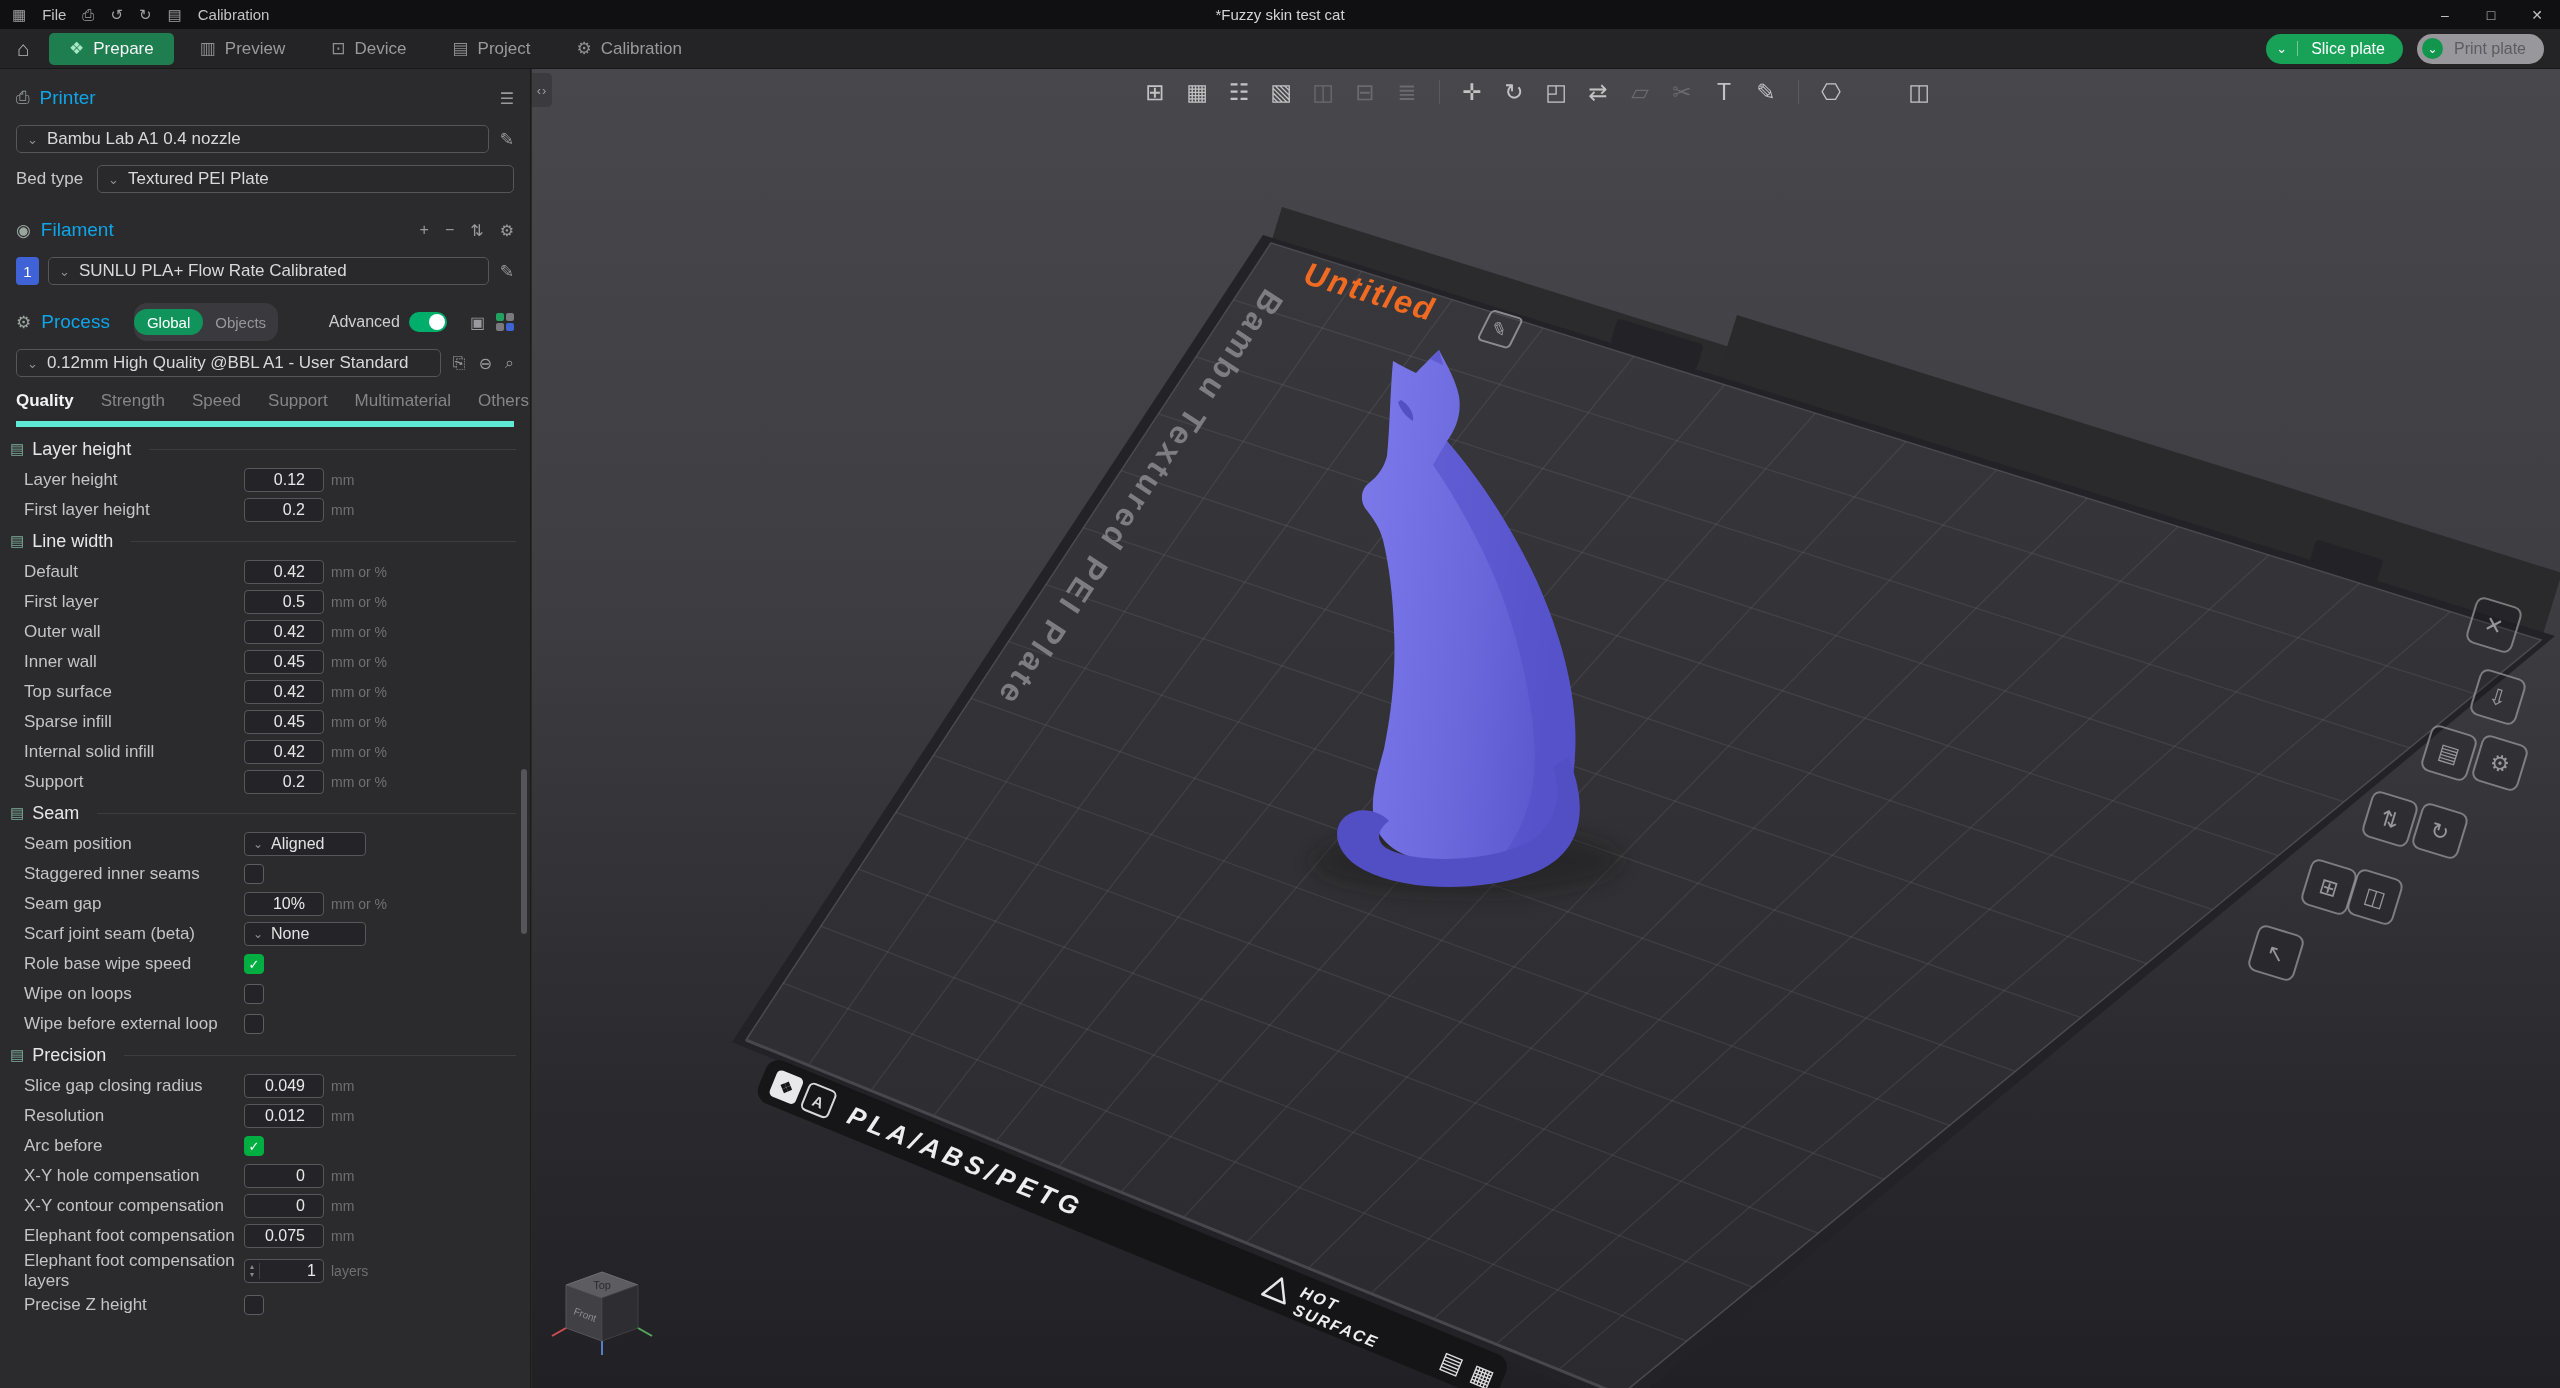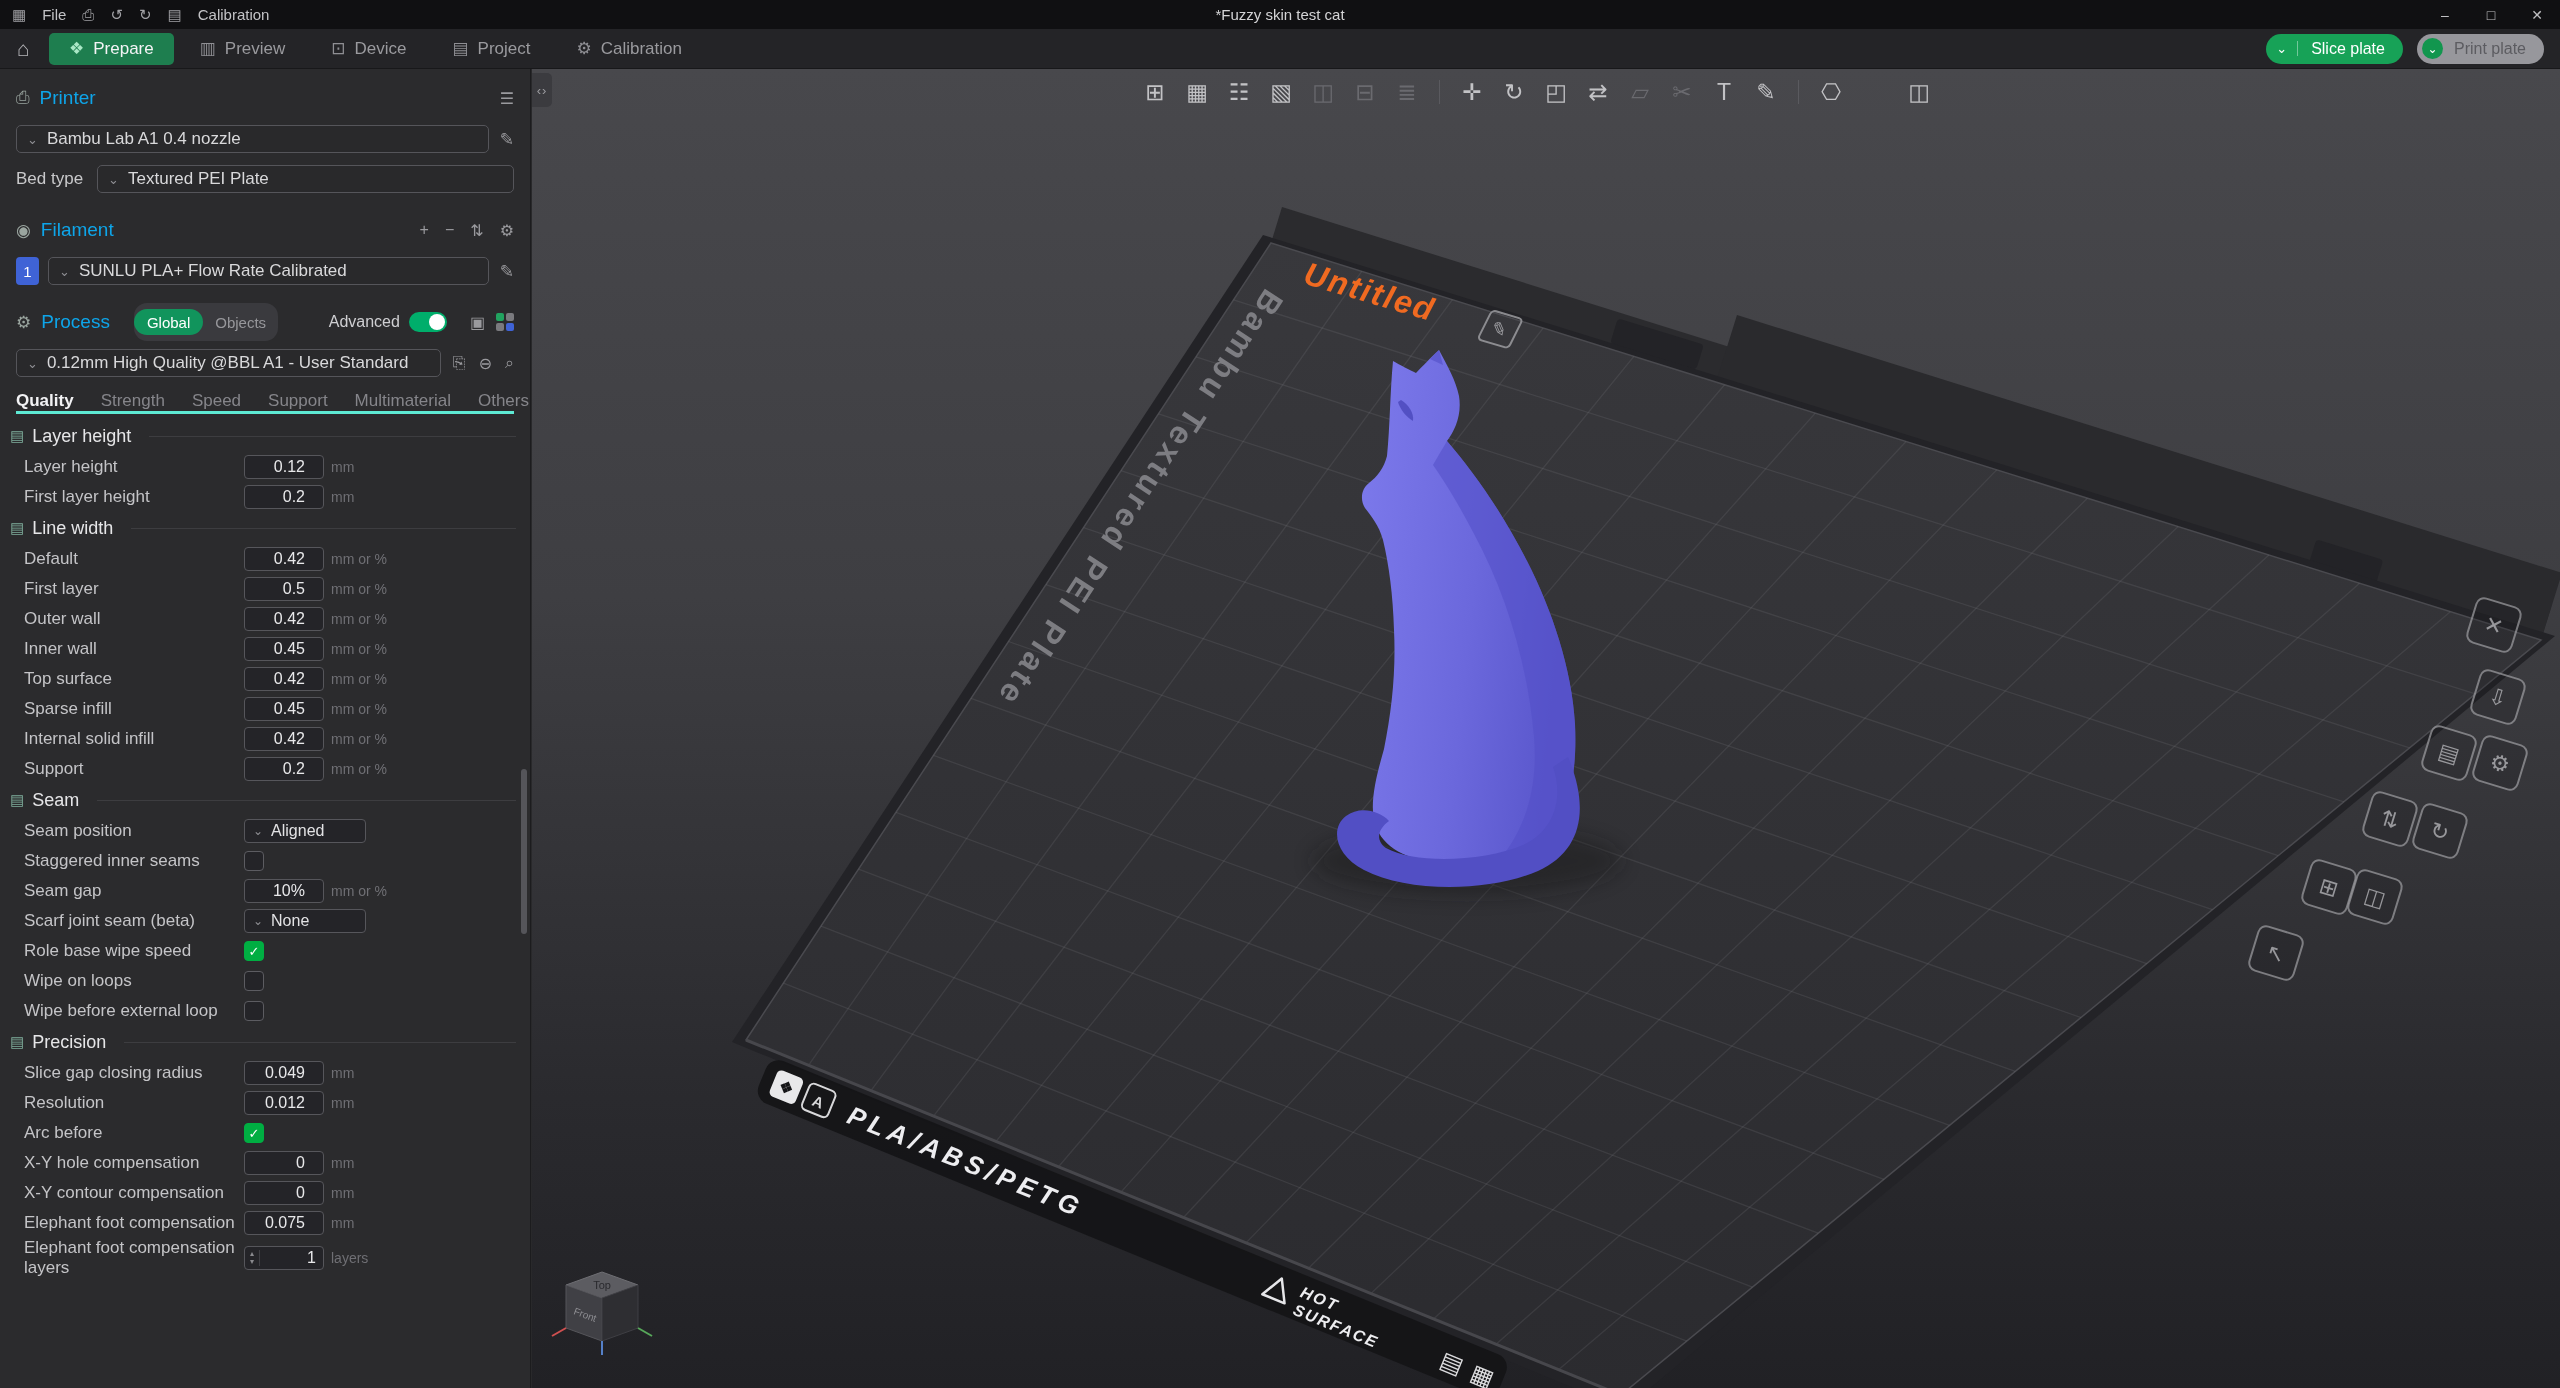--- a/index.html
+++ b/index.html
@@ -52,21 +52,21 @@
   .pill-off{color:#97979b;padding:0 12px;font-size:15px;}
   .advanced{margin-left:auto;display:flex;align-items:center;gap:9px;}
   .adv-label{font-size:16px;color:#cfcfd2;}
   .switch{width:38px;height:20px;border-radius:10px;background:#00ae6b;position:relative;}
   .switch::after{content:"";position:absolute;right:2px;top:2px;width:16px;height:16px;border-radius:50%;background:#fff;}
   .ph-icons{display:flex;gap:11px;margin-left:13px;align-items:center;color:#9a9a9e;font-size:16px;}
   .mini-grid{width:18px;height:18px;display:grid;grid-template:1fr 1fr / 1fr 1fr;gap:2px;}
   .mini-grid i{background:#7a7a7e;border-radius:2px;}
   .mini-grid i.g{background:#21a35f}.mini-grid i.b{background:#3f63d6}
   .preset-icons{display:flex;gap:13px;color:#9a9a9e;font-size:16px;margin-left:12px;}
-  #ptabs{display:flex;margin:14px 16px 0;border-bottom:3px solid #5eead4;padding-bottom:0;}
+  #ptabs{display:flex;margin:14px 16px 0;border-bottom:6px solid #5eead4;padding-bottom:10px;}
   .ptab{font-size:17px;color:#85858a;margin-right:27px;}
   .ptab.active{color:#f2f2f4;font-weight:bold;}
   #params{margin-top:6px;}
   .psec{display:flex;align-items:center;gap:8px;padding-left:10px;height:32px;}
   .ps-icon{color:#7fae9c;font-size:15px;}
   .ps-title{font-size:18px;color:#e6e6e8;}
   .ps-line{flex:1;height:1px;background:#3d3d40;margin:0 14px 0 10px;}
   .prow{display:flex;align-items:center;min-height:30px;padding-left:24px;}
   .plabel{width:220px;font-size:17px;color:#c4c4c7;line-height:1.15;padding-right:6px;}
   .pctrl{display:flex;align-items:center;}
@@ -425,20 +425,26 @@
       <div class="prow">
         <div class="plabel">Elephant foot compensation layers</div>
         <div class="pctrl">
           <div class="pstep">
             <div class="arrows">▴<br>▾</div>
             <div class="sval">1</div>
           </div>
           <span class="punit">layers</span>
         </div>
       </div>
+      <div class="prow">
+        <div class="plabel">Precise Z height</div>
+        <div class="pctrl">
+          <div class="pcheck"></div>
+        </div>
+      </div>
     </div>
   <div class="scrollthumb"></div>
 </div>
 
 <div class="viewport">
   <div class="collapse-handle">‹›</div>
   <div class="vp-toolbar" id="vpToolbar">
       <div class="vt-icon">⊞</div>
       <div class="vt-icon">▦</div>
       <div class="vt-icon">☷</div>

